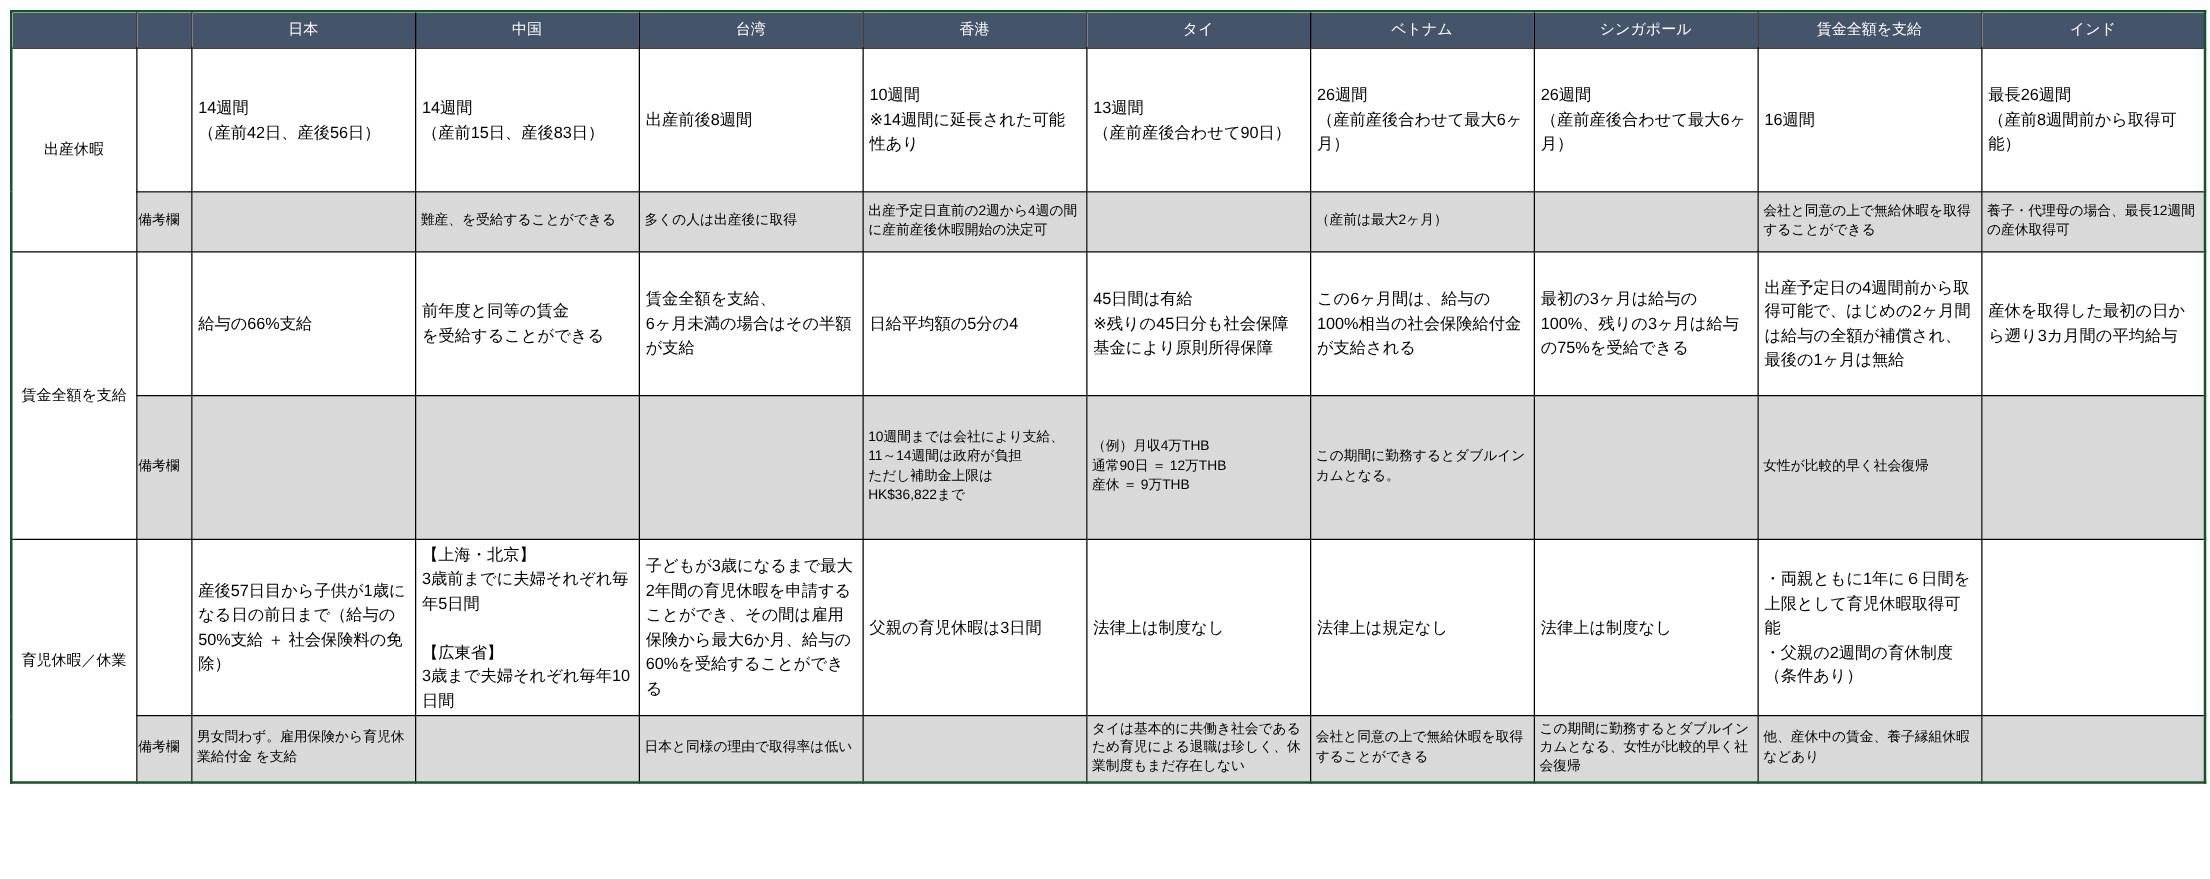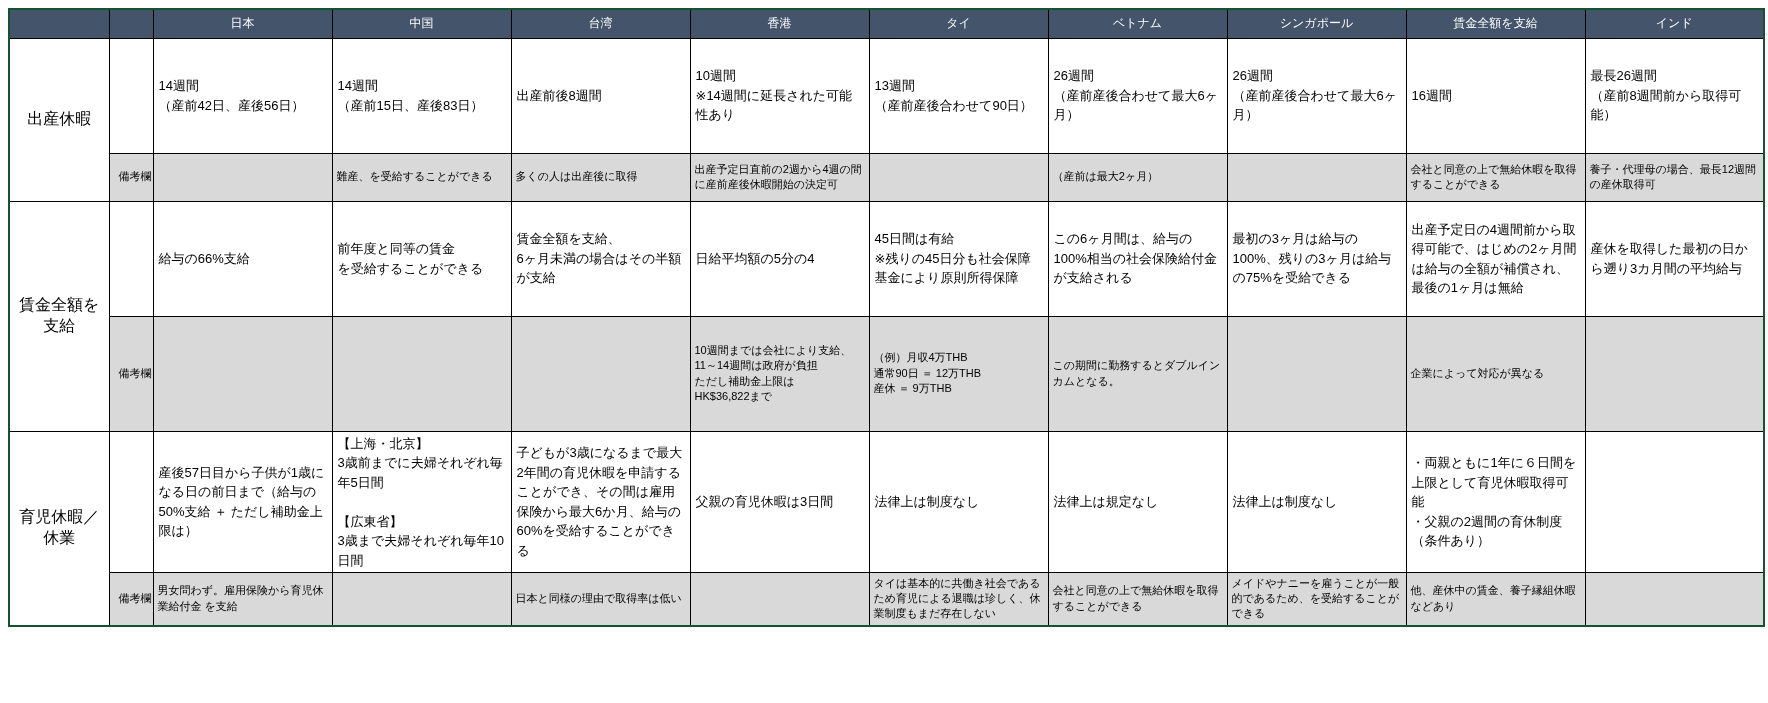--- a/index.html
+++ b/index.html
@@ -39,21 +39,21 @@
     font-size:12px;
     height:29px;
     text-align:center;
     vertical-align:middle;
     padding:0 2px;
   }
   td.group{
     background:#fff;
     text-align:center;
     vertical-align:middle;
-    font-size:16px;
+    font-size:12px;
     padding:2px;
   }
   td.main{
     background:#fff;
     vertical-align:middle;
     text-align:left;
     font-size:13px;
     line-height:1.5;
     padding:2px 5px;
     white-space:pre-wrap;
@@ -62,21 +62,21 @@
     background:#fff;
   }
   tr.remarks td{
     background:#D9D9D9;
     border-top:1px dotted #444;
     vertical-align:middle;
     font-size:11px;
     line-height:1.4;
   }
   td.remark-label{
-    text-align:right;
+    text-align:left;
     font-size:11.5px;
     padding:1px;
   }
   td.remark{
     text-align:left;
     padding:2px 4px;
     white-space:pre-wrap;
   }
   
   tr.r-h30  > *{height:29px;}
@@ -177,27 +177,27 @@
             <td class="remark"></td>
             <td class="remark">10週間までは会社により支給、
 11～14週間は政府が負担
 ただし補助金上限は
 HK$36,822まで</td>
             <td class="remark">（例）月収4万THB
 通常90日 ＝ 12万THB
 産休 ＝ 9万THB</td>
             <td class="remark">この期間に勤務するとダブルインカムとなる。</td>
             <td class="remark"></td>
-            <td class="remark">企業によって対応が異なる</td>
+            <td class="remark">女性が比較的早く社会復帰</td>
             <td class="remark"></td>
           </tr>
           <tr class="r-b3m">
             <td class="group" rowspan="2">育児休暇／休業</td>
             <td class="sub-empty"></td>
-            <td class="main">産後57日目から子供が1歳になる日の前日まで（給与の50%支給 ＋ ただし補助金上限は）</td>
+            <td class="main">産後57日目から子供が1歳になる日の前日まで（給与の50%支給 ＋ 社会保険料の免除）</td>
             <td class="main">【上海・北京】
 3歳前までに夫婦それぞれ毎年5日間
 
 【広東省】
 3歳まで夫婦それぞれ毎年10日間</td>
             <td class="main">子どもが3歳になるまで最大2年間の育児休暇を申請することができ、その間は雇用保険から最大6か月、給与の60%を受給することができる</td>
             <td class="main">父親の育児休暇は3日間</td>
             <td class="main">法律上は制度なし</td>
             <td class="main">法律上は規定なし</td>
             <td class="main">法律上は制度なし</td>
@@ -206,20 +206,20 @@
             <td class="main"></td>
           </tr>
           <tr class="remarks r-b3r">
             <td class="remark-label">備考欄</td>
             <td class="remark">男女問わず。雇用保険から育児休業給付金 を支給</td>
             <td class="remark"></td>
             <td class="remark">日本と同様の理由で取得率は低い</td>
             <td class="remark"></td>
             <td class="remark">タイは基本的に共働き社会であるため育児による退職は珍しく、休業制度もまだ存在しない</td>
             <td class="remark">会社と同意の上で無給休暇を取得することができる</td>
-            <td class="remark">メイドやナニーを雇うことが一般的であるため、を受給することができる</td>
+            <td class="remark">この期間に勤務するとダブルインカムとなる、女性が比較的早く社会復帰</td>
             <td class="remark">他、産休中の賃金、養子縁組休暇などあり</td>
             <td class="remark"></td>
           </tr>
         </tbody>
     </table>
   </div>
 </div>
 
 </body></html>

